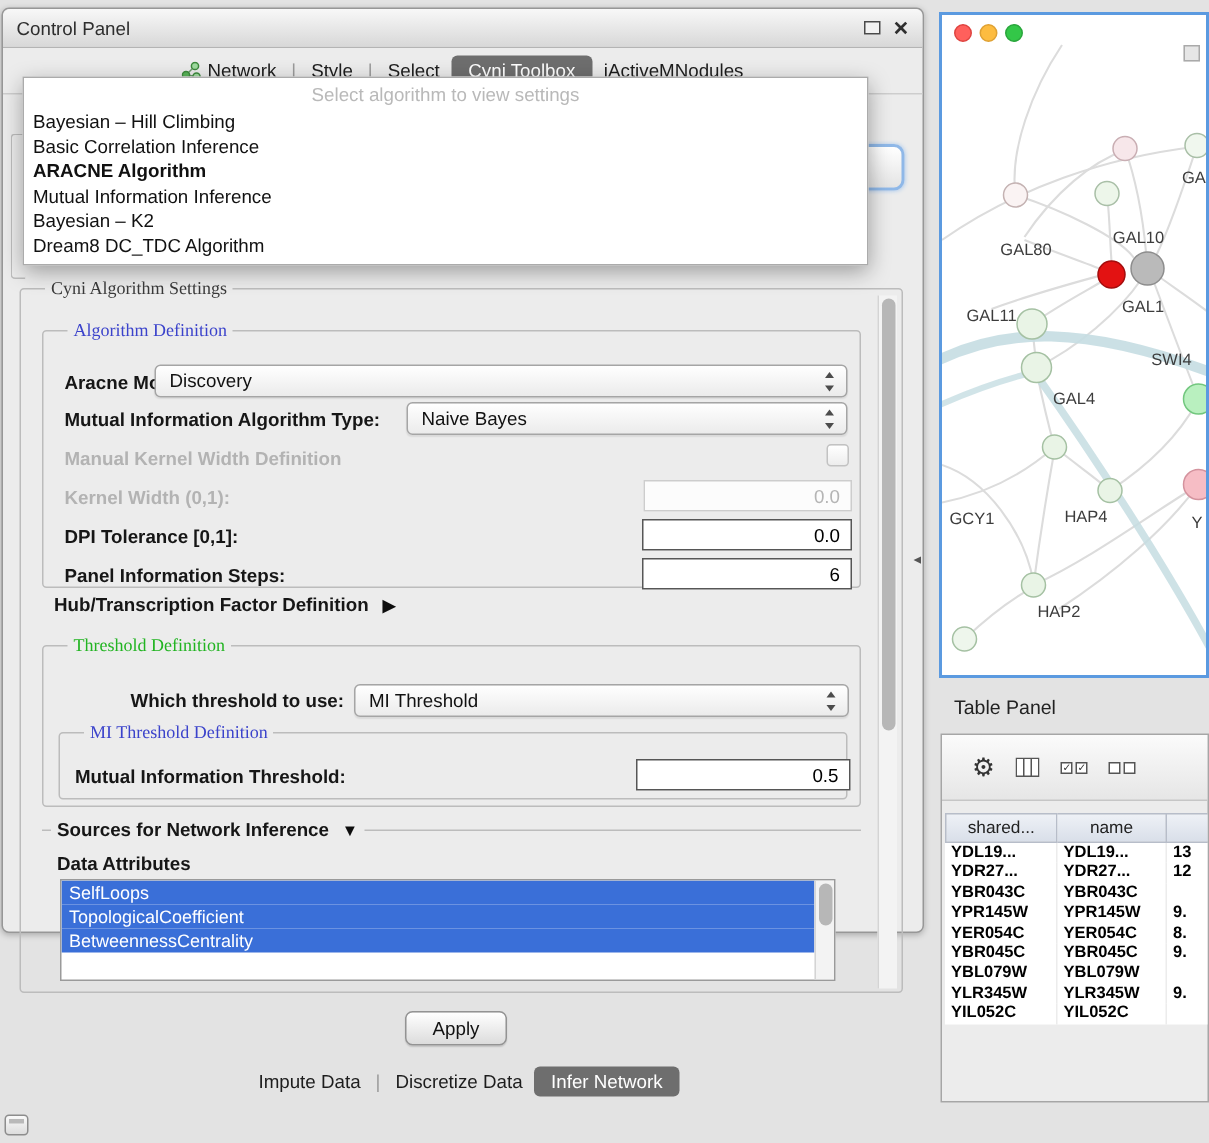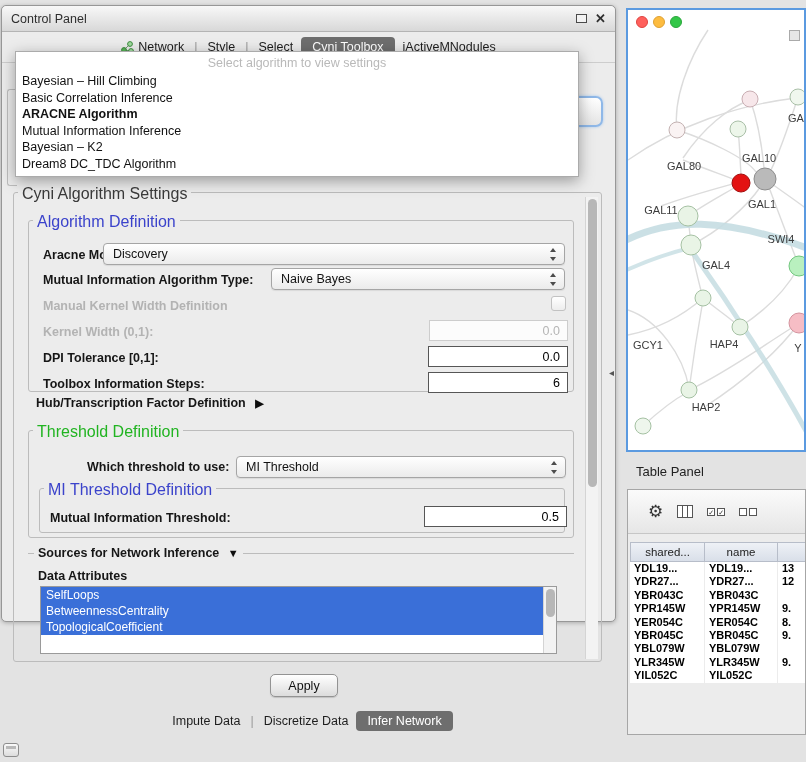--- a/index.html
+++ b/index.html
@@ -37,22 +37,22 @@
   #algo-popup { position:absolute; left:13px; top:45px; width:564px; z-index:40;
     background:#ffffff; border:1px solid #ababab;
     box-shadow:0 4px 14px rgba(0,0,0,.35); padding:2px 0 4px 0; }
   #algo-popup .placeholder { color:#b9b9b9; text-align:center; font-size:12.5px;
     line-height:19px; }
   .algo-item { font-size:12.5px; line-height:16.5px; padding:0 6px; white-space:nowrap; }
   .algo-item.selected { font-weight:bold; }
 
   
   .groupbox { position:absolute; border:1px solid #bcbcbc; border-radius:3px; }
-  .gb-title { position:absolute; top:-8px; left:4px; background:#ececec;
-    padding:0 4px; font-size:16px; white-space:nowrap; }
+  .gb-title { position:absolute; top:-8px; left:16px; background:#ececec;
+    padding:0 4px; font-size:12px; white-space:nowrap;font-family:Liberation Serif, serif; }
   .gb-dark  { color:#3a3a3a; }
   .gb-blue  { color:#3b43cb; }
   .gb-green { color:#21b421; }
 
   .lbl { position:absolute; font-weight:bold; font-size:12.5px; color:#161616; white-space:nowrap; }
   .lbl.disabled { color:#b3b3b3; }
 
   .combo { position:absolute; height:22px; border:1px solid #a5a5a5; border-radius:4px;
     background:linear-gradient(#ffffff,#ebebeb); display:flex; align-items:center;
     padding:0 8px 0 9px; font-size:12.5px; box-shadow:0 1px 1px rgba(0,0,0,.08); }
@@ -215,21 +215,21 @@
       <span class="lbl disabled" style="left:14px; top:104px;">Kernel Width (0,1):</span>
       <div class="field disabled" style="left:400px; top:99px; width:139px;">
         <span>0.0</span>
       </div>
 
       <span class="lbl" style="left:14px; top:130px;">DPI Tolerance [0,1]:</span>
       <div class="field" style="left:399px; top:125px; width:140px;">
         <span>0.0</span>
       </div>
 
-      <span class="lbl" style="left:14px; top:156px;">Toolbox Information Steps:</span>
+      <span class="lbl" style="left:14px; top:156px;">Panel Information Steps:</span>
       <div class="field" style="left:399px; top:151px; width:140px;">
         <span>6</span>
       </div>
     </div>
 
     <span class="lbl" style="left:22px; top:203px;">
       <span>Hub/Transcription Factor Definition</span>
       <span class="tri" style="margin-left:6px;">▶</span>
     </span>
 
@@ -254,22 +254,22 @@
     <div style="position:absolute; left:14px; top:360px; width:546px; border-top:1px solid #bcbcbc;"></div>
     <span class="lbl" style="left:20px; top:353px; background:#ececec; padding:0 4px;">
       <span>Sources for Network Inference</span>
       <span class="tri" style="margin-left:5px;">▼</span>
     </span>
 
     <span class="lbl" style="left:24px; top:376px;">Data Attributes</span>
 
     <div id="attr-list" style="left:26px; top:393px; width:517px; height:68px;">
       <div class="attr-item">SelfLoops</div>
+      <div class="attr-item">TopologicalCoefficient</div>
       <div class="attr-item">BetweennessCentrality</div>
-      <div class="attr-item">TopologicalCoefficient</div>
       <div class="vscroll" style="right:0; top:0; width:13px; height:100%;">
         <div class="vthumb" style="top:2px; height:28px;"></div>
       </div>
     </div>
   </div>
 
   <div class="push-btn" style="left:268px; top:668px; width:68px;">
     <span>Apply</span>
   </div>
 

